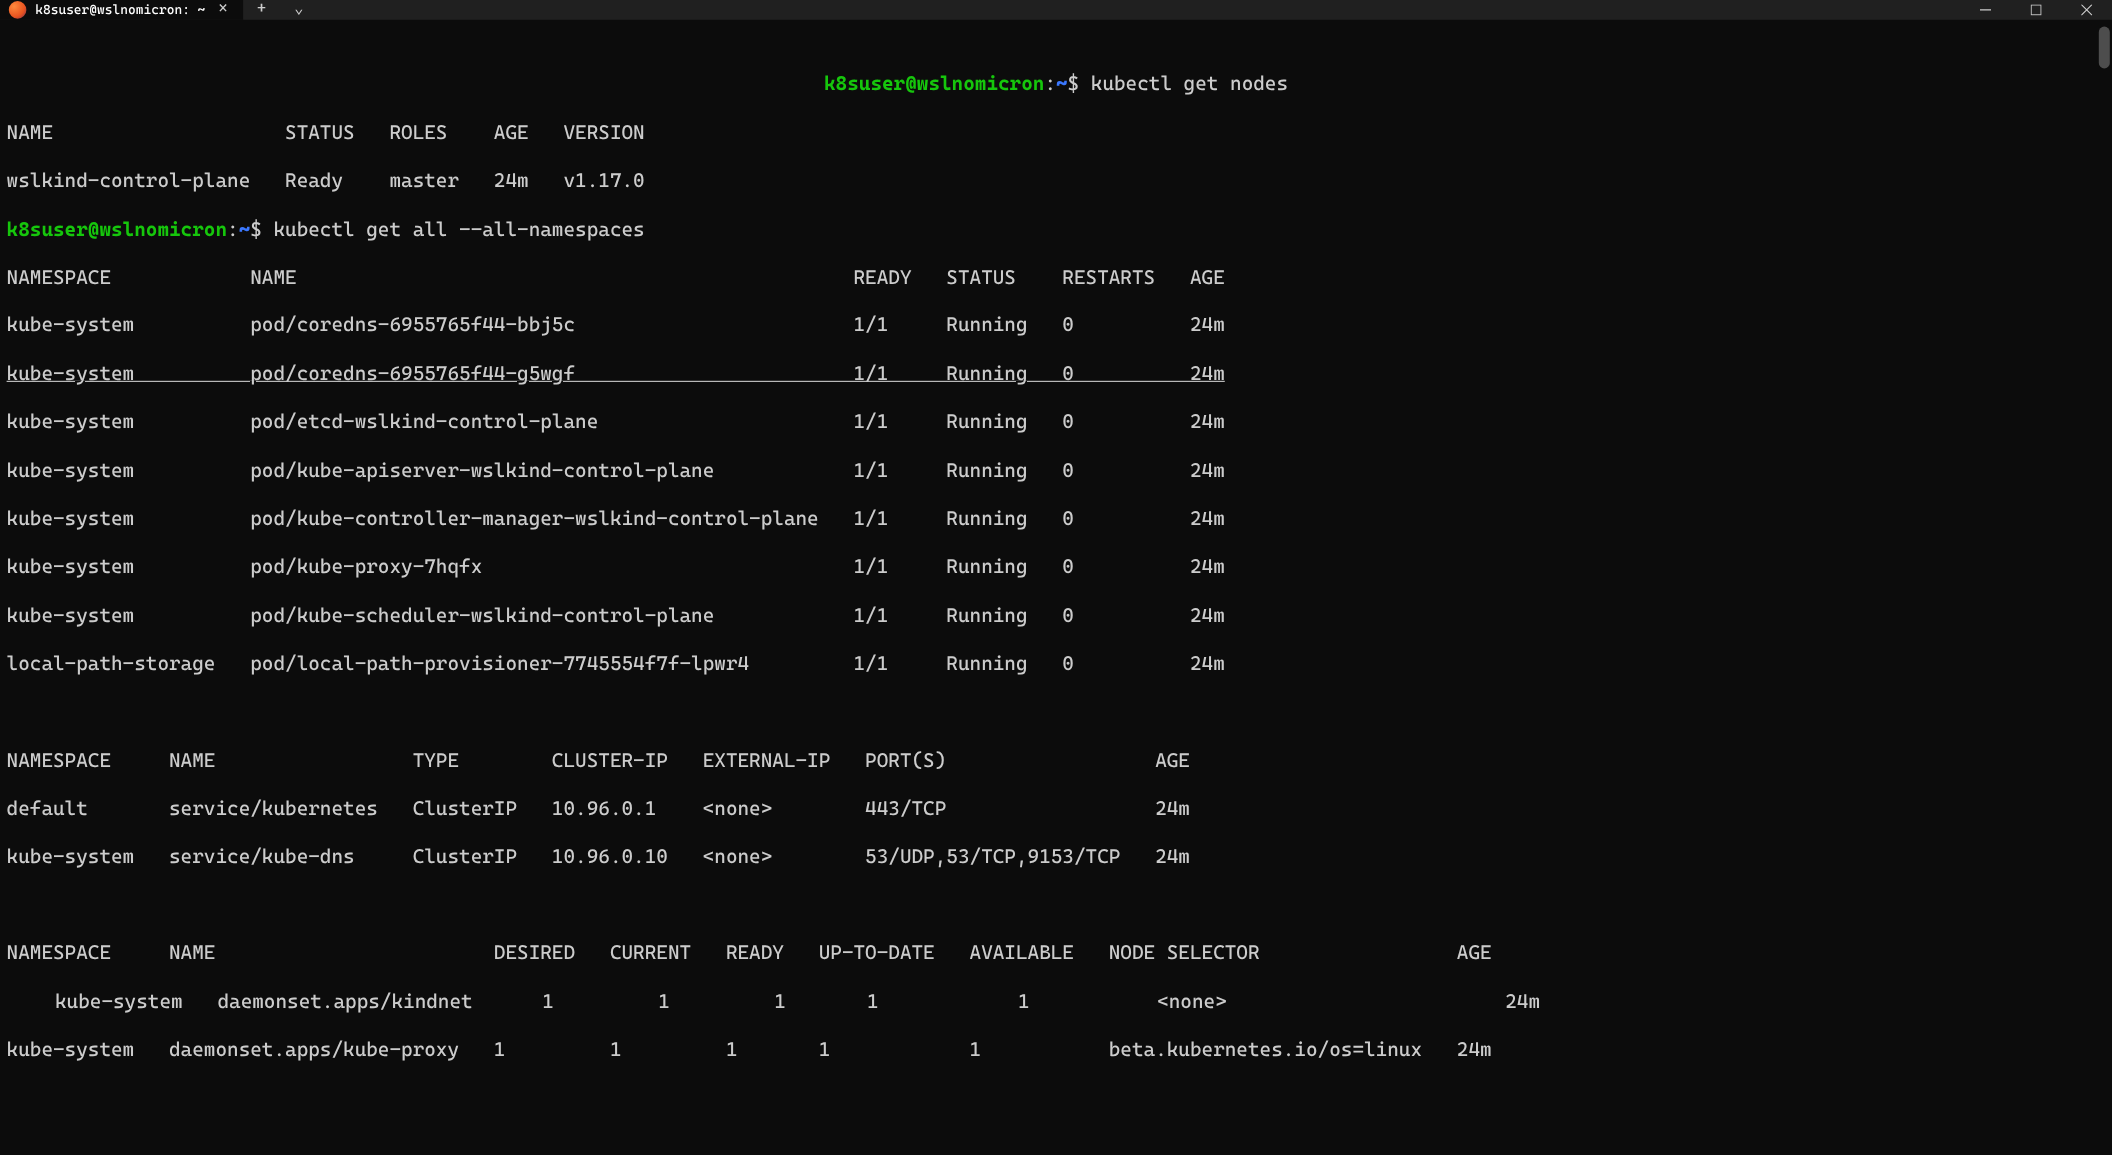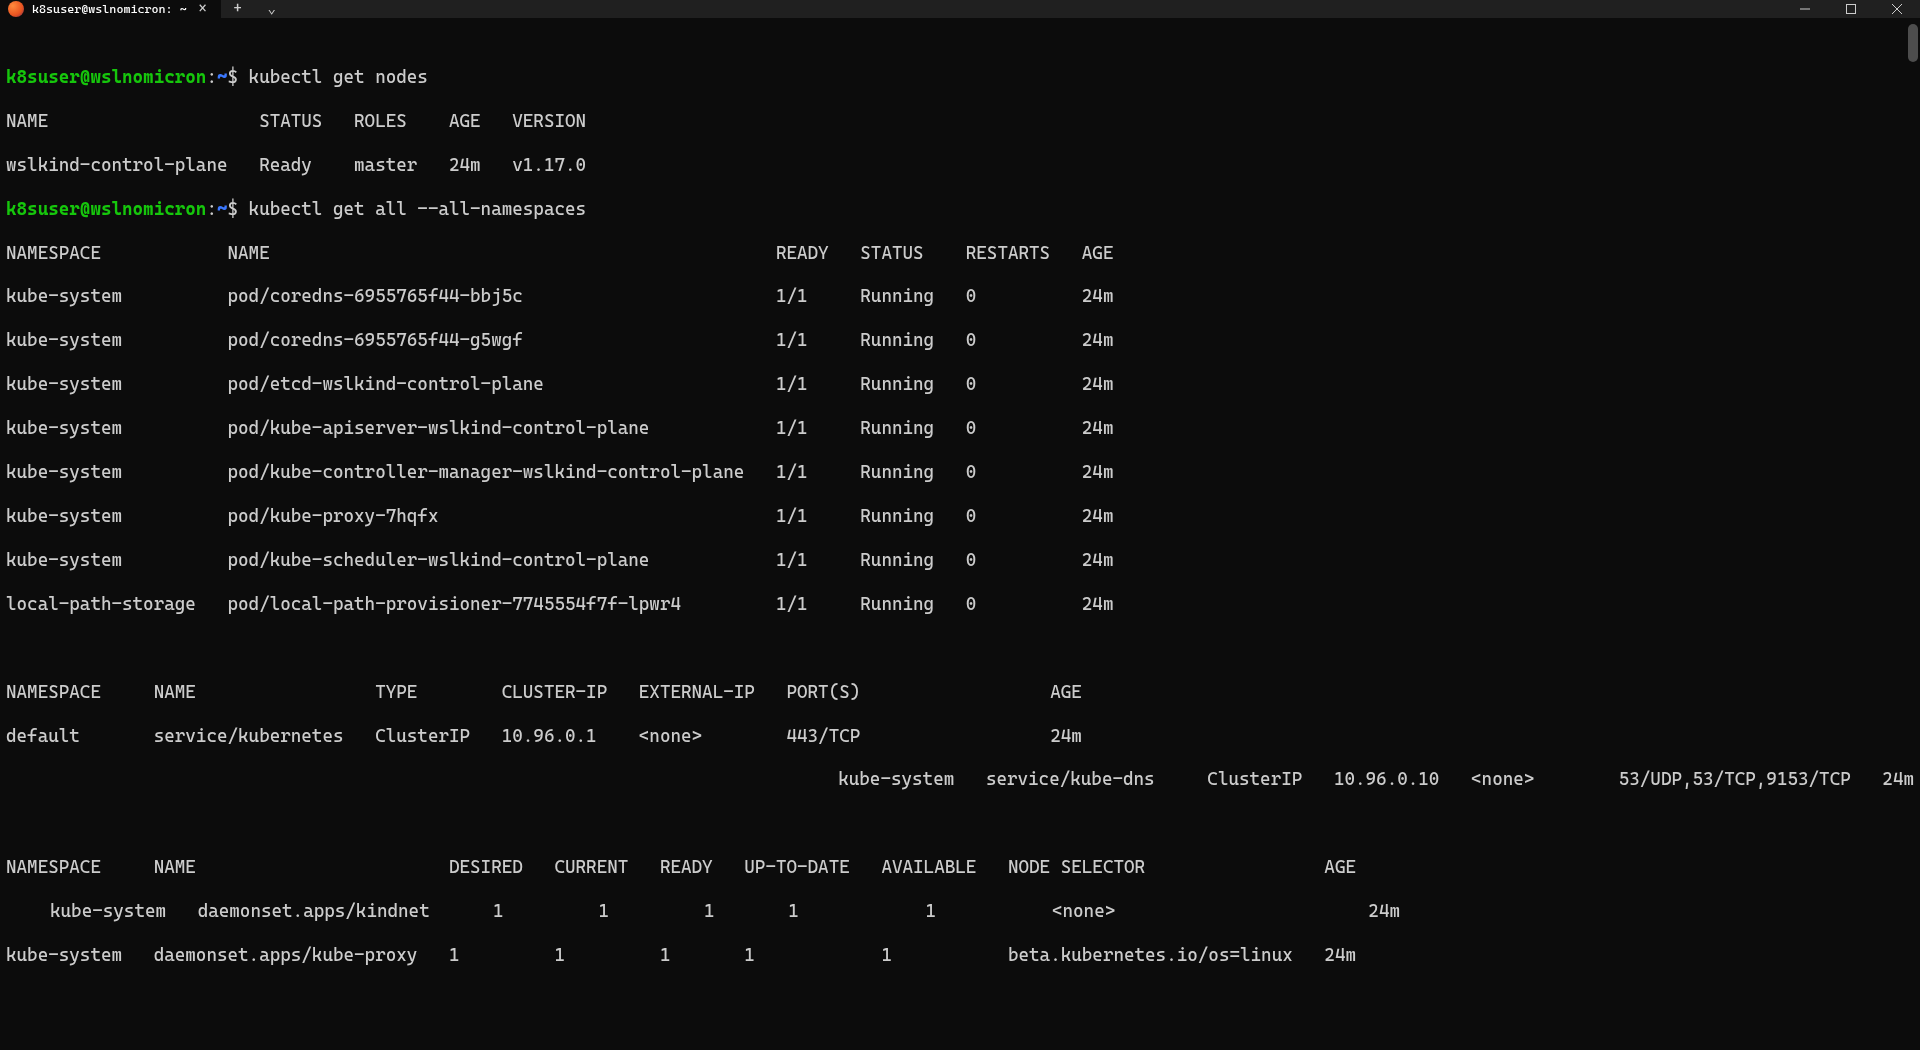--- a/index.html
+++ b/index.html
@@ -62,37 +62,37 @@
     <div class="win-btn close">
       <svg viewBox="0 0 10 10">
           <path d="M0 0 L10 10 M10 0 L0 10"></path>
         </svg>
     </div>
   </div>
 </div>
 
 <div class="term">
 <div class="scrollbar"></div>
-<span style="display: block;"><span class="prompt-user">k8suser@wslnomicron</span><span class="cmd">:</span><span class="prompt-path">~</span><span class="cmd">$</span><span class="cmd"> </span><span class="cmd">kubectl get nodes</span></span>
+<span style="display: block; text-align: center;"><span class="prompt-user">k8suser@wslnomicron</span><span class="cmd">:</span><span class="prompt-path">~</span><span class="cmd">$</span><span class="cmd"> </span><span class="cmd">kubectl get nodes</span></span>
 <span style="display: block;">NAME                    STATUS   ROLES    AGE   VERSION</span>
 <span style="display: block;">wslkind-control-plane   Ready    master   24m   v1.17.0</span>
 <span style="display: block;"><span class="prompt-user">k8suser@wslnomicron</span><span class="cmd">:</span><span class="prompt-path">~</span><span class="cmd">$</span><span class="cmd"> </span><span class="cmd">kubectl get all --all-namespaces</span></span>
 <span style="display: block;">NAMESPACE            NAME                                                READY   STATUS    RESTARTS   AGE</span>
 <span style="display: block;">kube-system          pod/coredns-6955765f44-bbj5c                        1/1     Running   0          24m</span>
-<span style="display: block;">kube-system          pod/coredns-6955765f44-g5wgf                        1/1     Running   0          24m</span>
+<span style="display: block; text-decoration: underline;">kube-system          pod/coredns-6955765f44-g5wgf                        1/1     Running   0          24m</span>
 <span style="display: block;">kube-system          pod/etcd-wslkind-control-plane                      1/1     Running   0          24m</span>
 <span style="display: block;">kube-system          pod/kube-apiserver-wslkind-control-plane            1/1     Running   0          24m</span>
 <span style="display: block;">kube-system          pod/kube-controller-manager-wslkind-control-plane   1/1     Running   0          24m</span>
 <span style="display: block;">kube-system          pod/kube-proxy-7hqfx                                1/1     Running   0          24m</span>
 <span style="display: block;">kube-system          pod/kube-scheduler-wslkind-control-plane            1/1     Running   0          24m</span>
 <span style="display: block;">local-path-storage   pod/local-path-provisioner-7745554f7f-lpwr4         1/1     Running   0          24m</span>
 <span style="display: block;"> </span>
 <span style="display: block;">NAMESPACE     NAME                 TYPE        CLUSTER-IP   EXTERNAL-IP   PORT(S)                  AGE</span>
 <span style="display: block;">default       service/kubernetes   ClusterIP   10.96.0.1    &lt;none&gt;        443/TCP                  24m</span>
-<span style="display: block; text-align: right;">kube-system   service/kube-dns     ClusterIP   10.96.0.10   &lt;none&gt;        53/UDP,53/TCP,9153/TCP   24m</span>
+<span style="display: block;">kube-system   service/kube-dns     ClusterIP   10.96.0.10   &lt;none&gt;        53/UDP,53/TCP,9153/TCP   24m</span>
 <span style="display: block;"> </span>
 <span style="display: block;">NAMESPACE     NAME                        DESIRED   CURRENT   READY   UP-TO-DATE   AVAILABLE   NODE SELECTOR                 AGE</span>
 <span style="display: block; margin-left: 44px;">kube-system   daemonset.apps/kindnet      1         1         1       1            1           &lt;none&gt;                        24m</span>
 <span style="display: block;">kube-system   daemonset.apps/kube-proxy   1         1         1       1            1           beta.kubernetes.io/os=linux   24m</span>
 <span style="display: block;"> </span>
 
 
 
 
 

